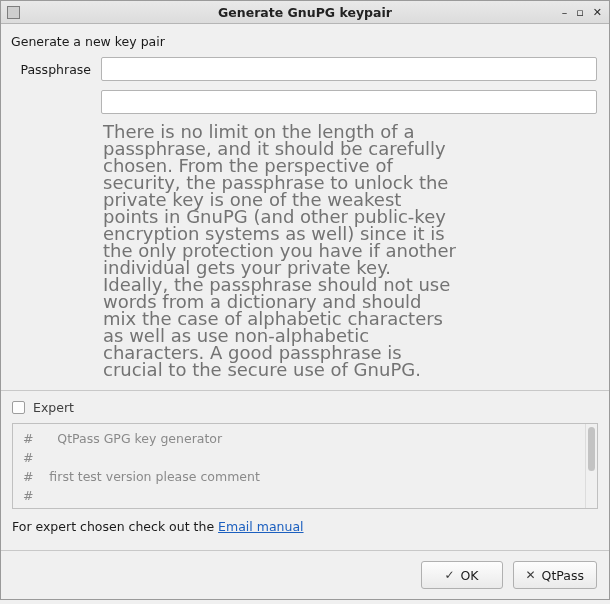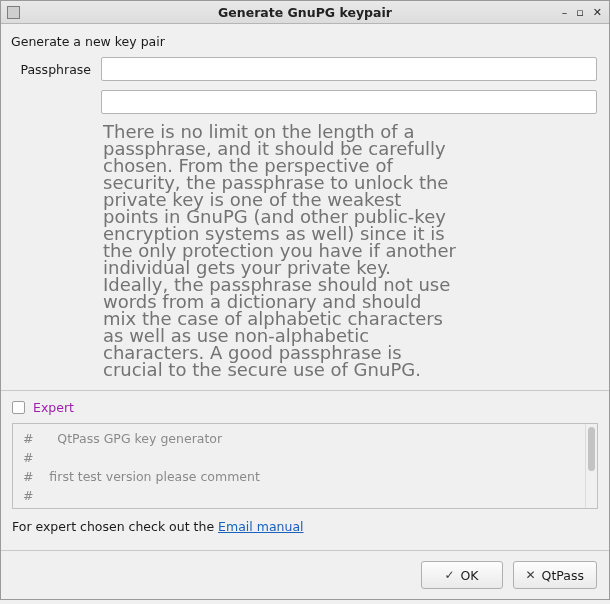--- a/index.html
+++ b/index.html
@@ -136,21 +136,21 @@
     width: 13px;
     height: 13px;
     box-sizing: border-box;
     border: 1px solid #9d9d9d;
     background: #fdfdfd;
     border-radius: 2px;
     margin-right: 8px;
   }
   .expert-label {
     font-size: 12.5px;
-    color: #a21caf;
+    color: #404040;
   }
   .console-wrap {
     margin: 0 11px;
     border: 1px solid #c0c0c0;
     background: #f0f0f0;
     height: 84px;
     position: relative;
     overflow: hidden;
     display: flex;
   }

